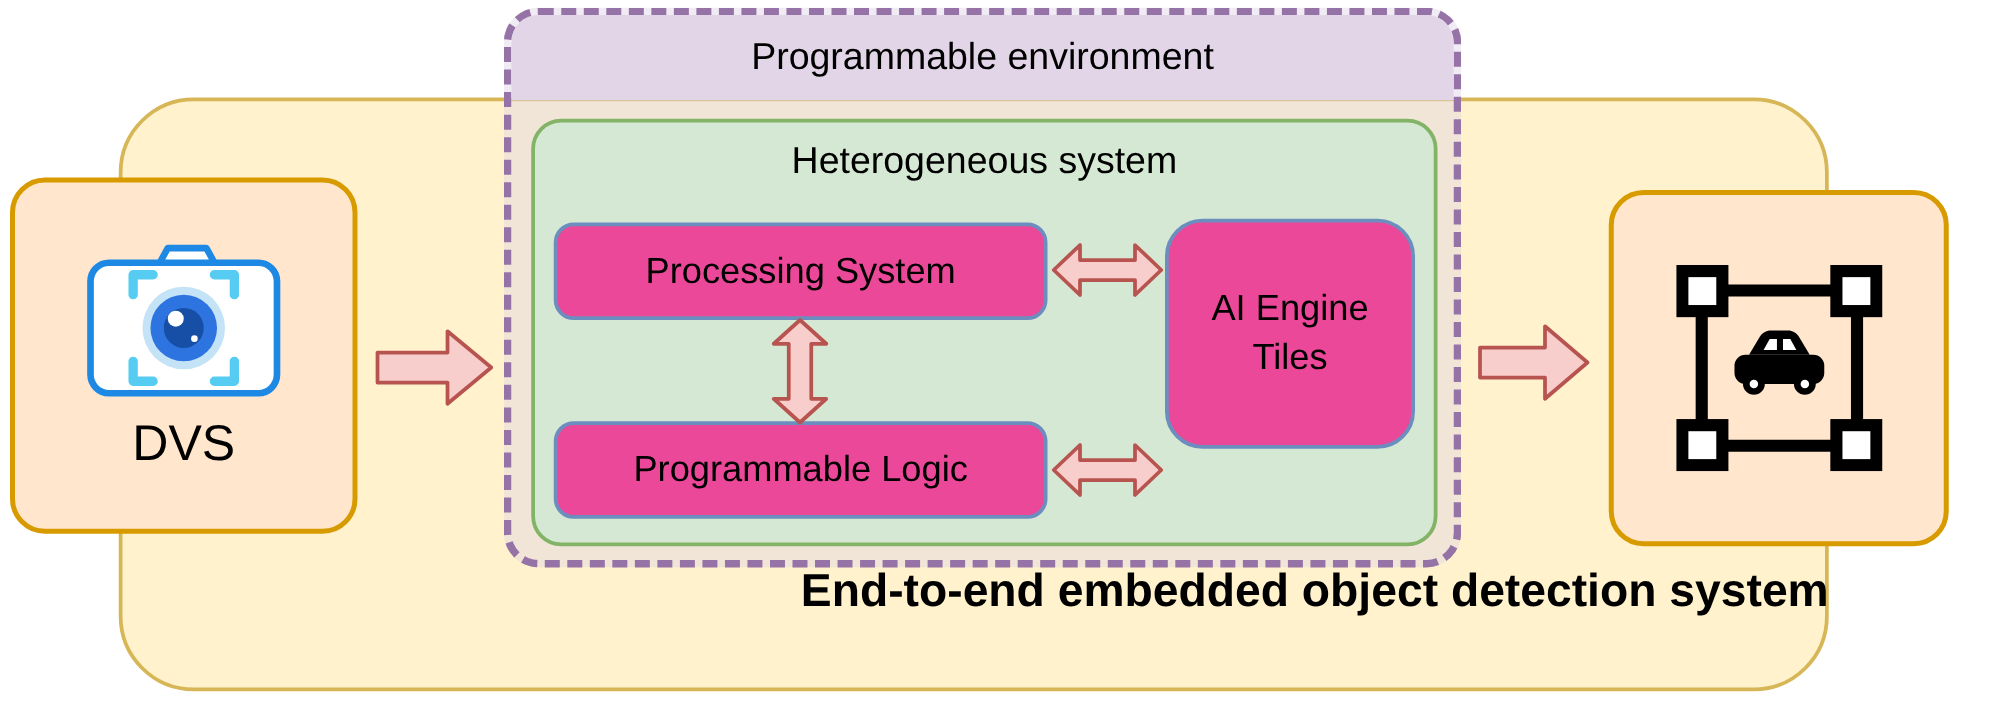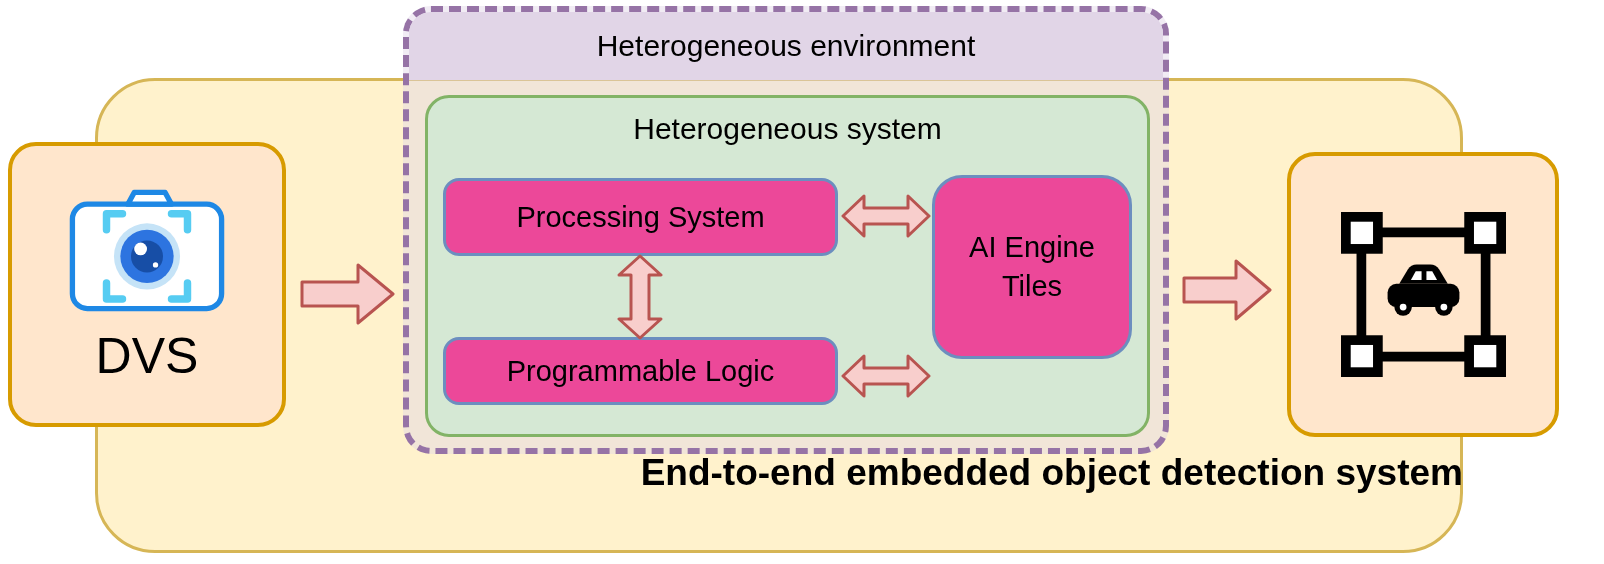--- a/index.html
+++ b/index.html
@@ -41,21 +41,21 @@
     border: 4px solid #D79B00;
     border-radius: 28px;
     z-index: 2;
     display: flex;
     flex-direction: column;
     align-items: center;
     justify-content: center;
   }
   .dvs-node { left: 8px; top: 142px; width: 278px; height: 285px; gap: 12px; }
   .detection-node { left: 1287px; top: 152px; width: 272px; height: 285px; gap: 6px; }
-  .dvs-label { font-size: 50px; }
+  .dvs-label { font-size: 40px; }
   .detection-label { font-size: 31px; }
 
   
   .verification-env {
     position: absolute;
     left: 403px; top: 6px;
     width: 766px; height: 448px;
     border: 6px dashed #9673A6;
     border-radius: 28px;
     background: rgba(225,213,231,0.45);
@@ -96,21 +96,21 @@
     background: #ec4899;
     border: 3px solid #6C8EBF;
     display: flex;
     align-items: center;
     justify-content: center;
     text-align: center;
     font-size: 29px;
     z-index: 4;
   }
   .ps-node { left: 443px; top: 178px; width: 395px; height: 78px; border-radius: 16px; }
-  .pl-node { left: 443px; top: 337px; width: 395px; height: 68px; border-radius: 16px; }
+  .pl-node { left: 443px; top: 337px; width: 395px; height: 78px; border-radius: 16px; }
   .ai-node { left: 932px; top: 175px; width: 200px; height: 184px; border-radius: 30px; padding: 0 24px; line-height: 1.35; }
 
   
   .arrow { position: absolute; z-index: 5; }
   .arrow svg { display: block; }
   .arrow polygon { fill: #F8CECC; stroke: #B85450; stroke-width: 3; stroke-linejoin: round; }
 
   .arrow-dvs-env { left: 300px; top: 262px; }
   .arrow-env-det { left: 1182px; top: 258px; }
   .arrow-ps-ai   { left: 841px; top: 192px; }
@@ -147,21 +147,21 @@
   </div>
 
   <div class="arrow arrow-dvs-env">
     <svg width="95" height="64" viewBox="0 0 95 64">
       <polygon points="2,20 58,20 58,3 93,32 58,61 58,44 2,44"></polygon>
     </svg>
   </div>
 
   <div class="verification-env">
     <div class="verification-header">
-      <span>Heterogeneous environment</span>
+      <span>Programmable environment</span>
     </div>
   </div>
 
   <div class="hetero-box">
     <div class="hetero-label">Heterogeneous system</div>
   </div>
 
   <div class="blue-node ps-node">
     <span>Processing System</span>
   </div>

